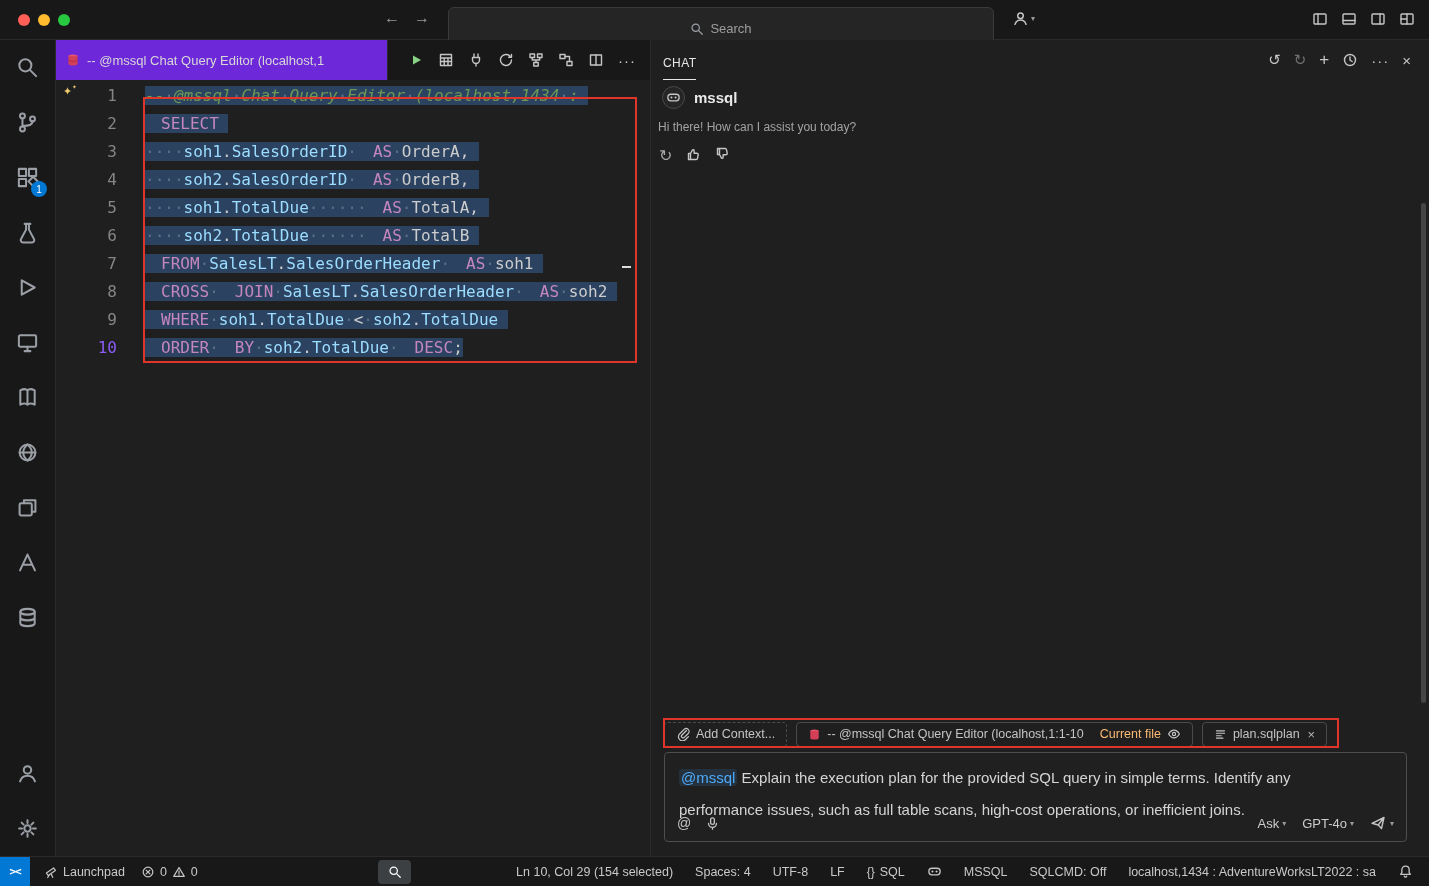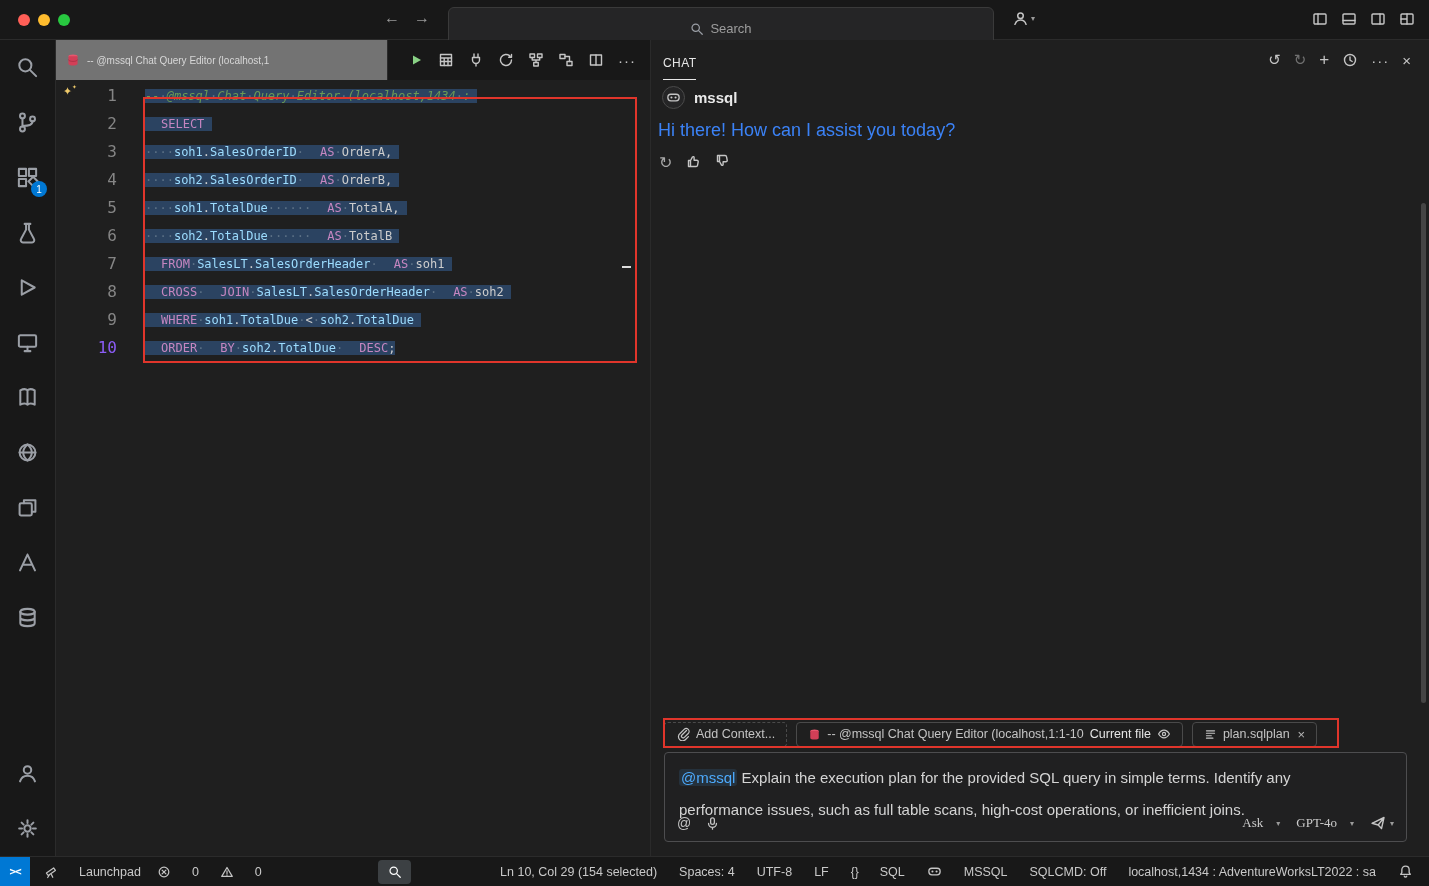--- a/index.html
+++ b/index.html
@@ -24,30 +24,30 @@
 
   
   .activitybar { position:absolute; left:0; top:0; width:56px; height:816px; background:#181818; border-right:1px solid #2b2b2b; display:flex; flex-direction:column; }
   .ab-item { position:relative; height:55px; display:flex; align-items:center; justify-content:center; cursor:pointer; }
   .ab-bottom { margin-top:auto; }
   .badge { position:absolute; right:8px; bottom:8px; min-width:16px; height:16px; border-radius:8px; background:#0078d4; color:#fff; font-size:10px; display:flex; align-items:center; justify-content:center; padding:0 4px; }
 
   
   .editor-group { position:absolute; left:56px; top:0; width:594px; height:816px; background:#1f1f1f; }
   .tabbar { position:relative; height:40px; background:#181818; display:flex; align-items:stretch; }
-  .tab { width:332px; background:#737373; border-right:1px solid #2b2b2b; display:flex; align-items:center; gap:7px; padding:0 10px; font-size:10px; color:#d7d7d7; white-space:nowrap; overflow:hidden; cursor:pointer; }
+  .tab { width:332px; background:#6d28d9; border-right:1px solid #2b2b2b; display:flex; align-items:center; gap:7px; padding:0 10px; font-size:13px; color:#d7d7d7; white-space:nowrap; overflow:hidden; cursor:pointer; }
   .editor-actions { position:absolute; right:14px; top:0; height:40px; display:flex; align-items:center; gap:14px; }
   .editor-actions > span, .editor-actions > svg { cursor:pointer; }
   .more-dots { color:#c5c5c5; font-size:15px; letter-spacing:1px; cursor:pointer; }
 
   .editor { position:absolute; left:0; top:40px; width:594px; height:776px; overflow:hidden; background:#1f1f1f; padding-top:2px; font-family:"DejaVu Sans Mono",monospace; }
   .code-line { display:flex; height:28px; white-space:pre; }
   .ln { width:61px; flex:none; text-align:right; color:#858585; font-size:16px; line-height:28px; }
   .ln.active { color:#8b5cf6; }
-  .lc { padding-left:28px; font-size:12px; line-height:28px; }
+  .lc { padding-left:28px; font-size:16px; line-height:28px; }
   .sel { background:#2b4361; }
   .tk-c { color:#6a9955; font-style:italic; }
   .tk-k { color:#c586c0;margin-left:16px; }
   .tk-i { color:#9cdcfe; }
   .tk-p { color:#cccccc; }
   .tk-w { color:#5c7186; }
   .sparkle { position:absolute; left:7px; top:3px; color:#eec96a; font-size:15px; line-height:1; cursor:pointer; }
   .sparkle .s2 { font-size:8px; vertical-align:top; }
   .cursor-mark { position:absolute; left:566px; top:186px; width:9px; height:2px; background:#dcdcdc; }
 
@@ -59,48 +59,48 @@
   .panel-actions > * { cursor:pointer; }
   .pa-undo { font-size:15px; }
   .pa-redo { font-size:15px; color:#707070; }
   .pa-plus { font-size:17px; }
   .pa-close { font-size:15px; }
 
   .chat-body { position:absolute; left:0; top:40px; right:0; }
   .msg-header { display:flex; align-items:center; gap:9px; padding:6px 0 0 11px; }
   .avatar { width:23px; height:23px; border-radius:50%; background:#252526; border:1px solid #4a4a4a; display:flex; align-items:center; justify-content:center; }
   .msg-author { font-size:15px; font-weight:700; color:#e8e8e8; }
-  .msg-text { padding:11px 20px 0 7px; font-size:18px; color:#3b82f6; }
+  .msg-text { padding:11px 20px 0 7px; font-size:12px; color:#a3a3a3; }
   .msg-actions { display:flex; gap:13px; padding:12px 0 0 8px; color:#a8a8a8; }
   .msg-actions > * { cursor:pointer; }
   .retry { font-size:16px; }
 
   .chat-input-area { position:absolute; left:13px; right:22px; bottom:14px; }
   .chips-row { height:30px; display:flex; align-items:center; gap:9px; margin-bottom:3px; }
   .chip { height:25px; display:flex; align-items:center; gap:6px; padding:0 11px; border:1px solid #4a4a4a; border-radius:4px; font-size:12.5px; color:#c3c3c3; background:#1f1f1f; cursor:pointer; white-space:nowrap; }
   .chip.dashed { border-style:dashed; }
-  .chip .meta { color:#e5e5e5; margin-left:0; }
+  .chip .meta { color:#fdba74; margin-left:10px; }
   .chip .chip-close { font-size:13px; color:#b5b5b5; margin-left:2px; }
   .input-box { position:relative; height:90px; border:1px solid #4d4d4f; border-radius:4px; background:#202021; cursor:text; }
   .input-text { padding:9px 14px 0 14px; font-size:15px; line-height:32px; color:#d4d4d4; max-width:660px; }
   .mention { color:#4daafc; background:rgba(77,170,252,.12); border-radius:3px; padding:0 2px; }
   .input-controls { position:absolute; left:12px; right:12px; bottom:6px; height:24px; display:flex; align-items:center; }
   .ic-left { display:flex; align-items:center; gap:14px; color:#c5c5c5; }
   .ic-left > * { cursor:pointer; }
   .at-glyph { font-size:14px; }
   .ic-right { margin-left:auto; display:flex; align-items:center; gap:16px; font-size:13px; color:#cccccc; }
-  .ic-right .drop { display:flex; align-items:center; gap:13px; cursor:pointer;font-family:Liberation Serif, serif; }
+  .ic-right .drop { display:flex; align-items:center; gap:3px; cursor:pointer; }
   .send-group { display:flex; align-items:center; gap:4px; cursor:pointer; }
 
   .chat-scrollbar { position:absolute; right:3px; top:163px; width:5px; height:500px; background:rgba(140,140,140,.35); border-radius:3px; cursor:pointer; }
 
   
   .statusbar { position:absolute; left:0; top:856px; width:1429px; height:30px; background:#181818; border-top:1px solid #2b2b2b; font-size:12.5px; color:#c9c9c9; display:flex; align-items:center; }
   .remote-tile { width:30px; height:30px; background:#0078d4; color:#fff; display:flex; align-items:center; justify-content:center; font-family:"DejaVu Sans Mono",monospace; font-size:11px; font-weight:700; letter-spacing:-1px; cursor:pointer; }
-  .sb-item { display:flex; align-items:center; gap:21px; padding:0 6px; height:24px; cursor:pointer; white-space:nowrap; }
+  .sb-item { display:flex; align-items:center; gap:5px; padding:0 6px; height:24px; cursor:pointer; white-space:nowrap; }
   .sb-left { display:flex; align-items:center; gap:4px; margin-left:8px; }
   .zoom-tile { position:absolute; left:378px; top:3px; width:33px; height:24px; background:#3c4043; border-radius:4px; display:flex; align-items:center; justify-content:center; cursor:pointer; }
   .sb-right { margin-left:auto; display:flex; align-items:center; gap:10px; padding-right:10px; }
   .braces { font-size:12px; color:#c9c9c9; }
 
   
   .annot { position:absolute; border:2px solid #e0352b; pointer-events:none; }
   .annot.code { left:143px; top:97px; width:494px; height:266px; }
   .annot.chips { left:663px; top:718px; width:676px; height:30px; }
 

